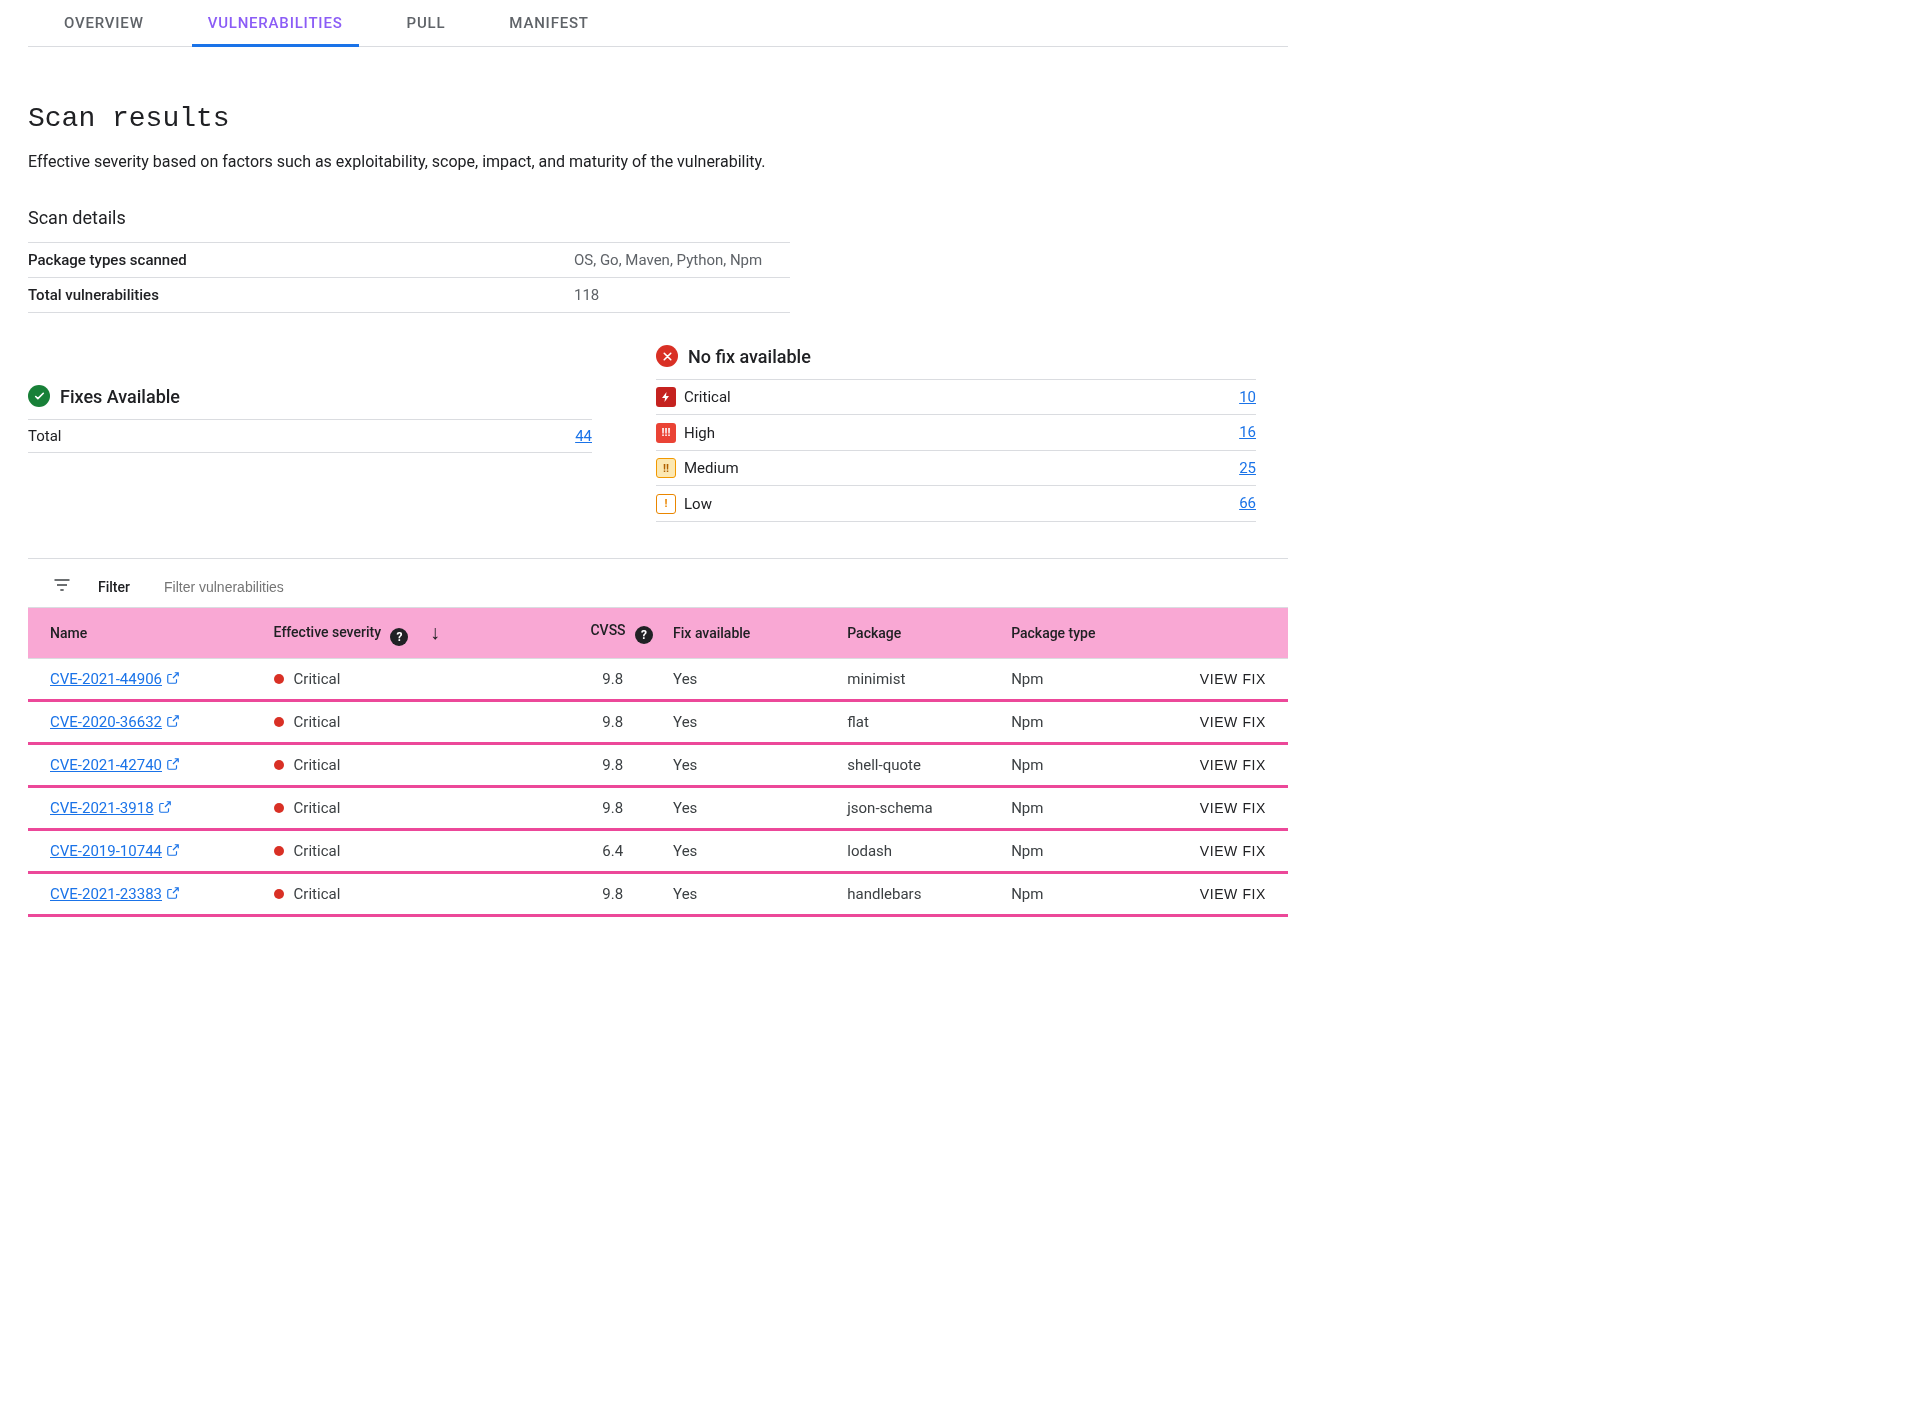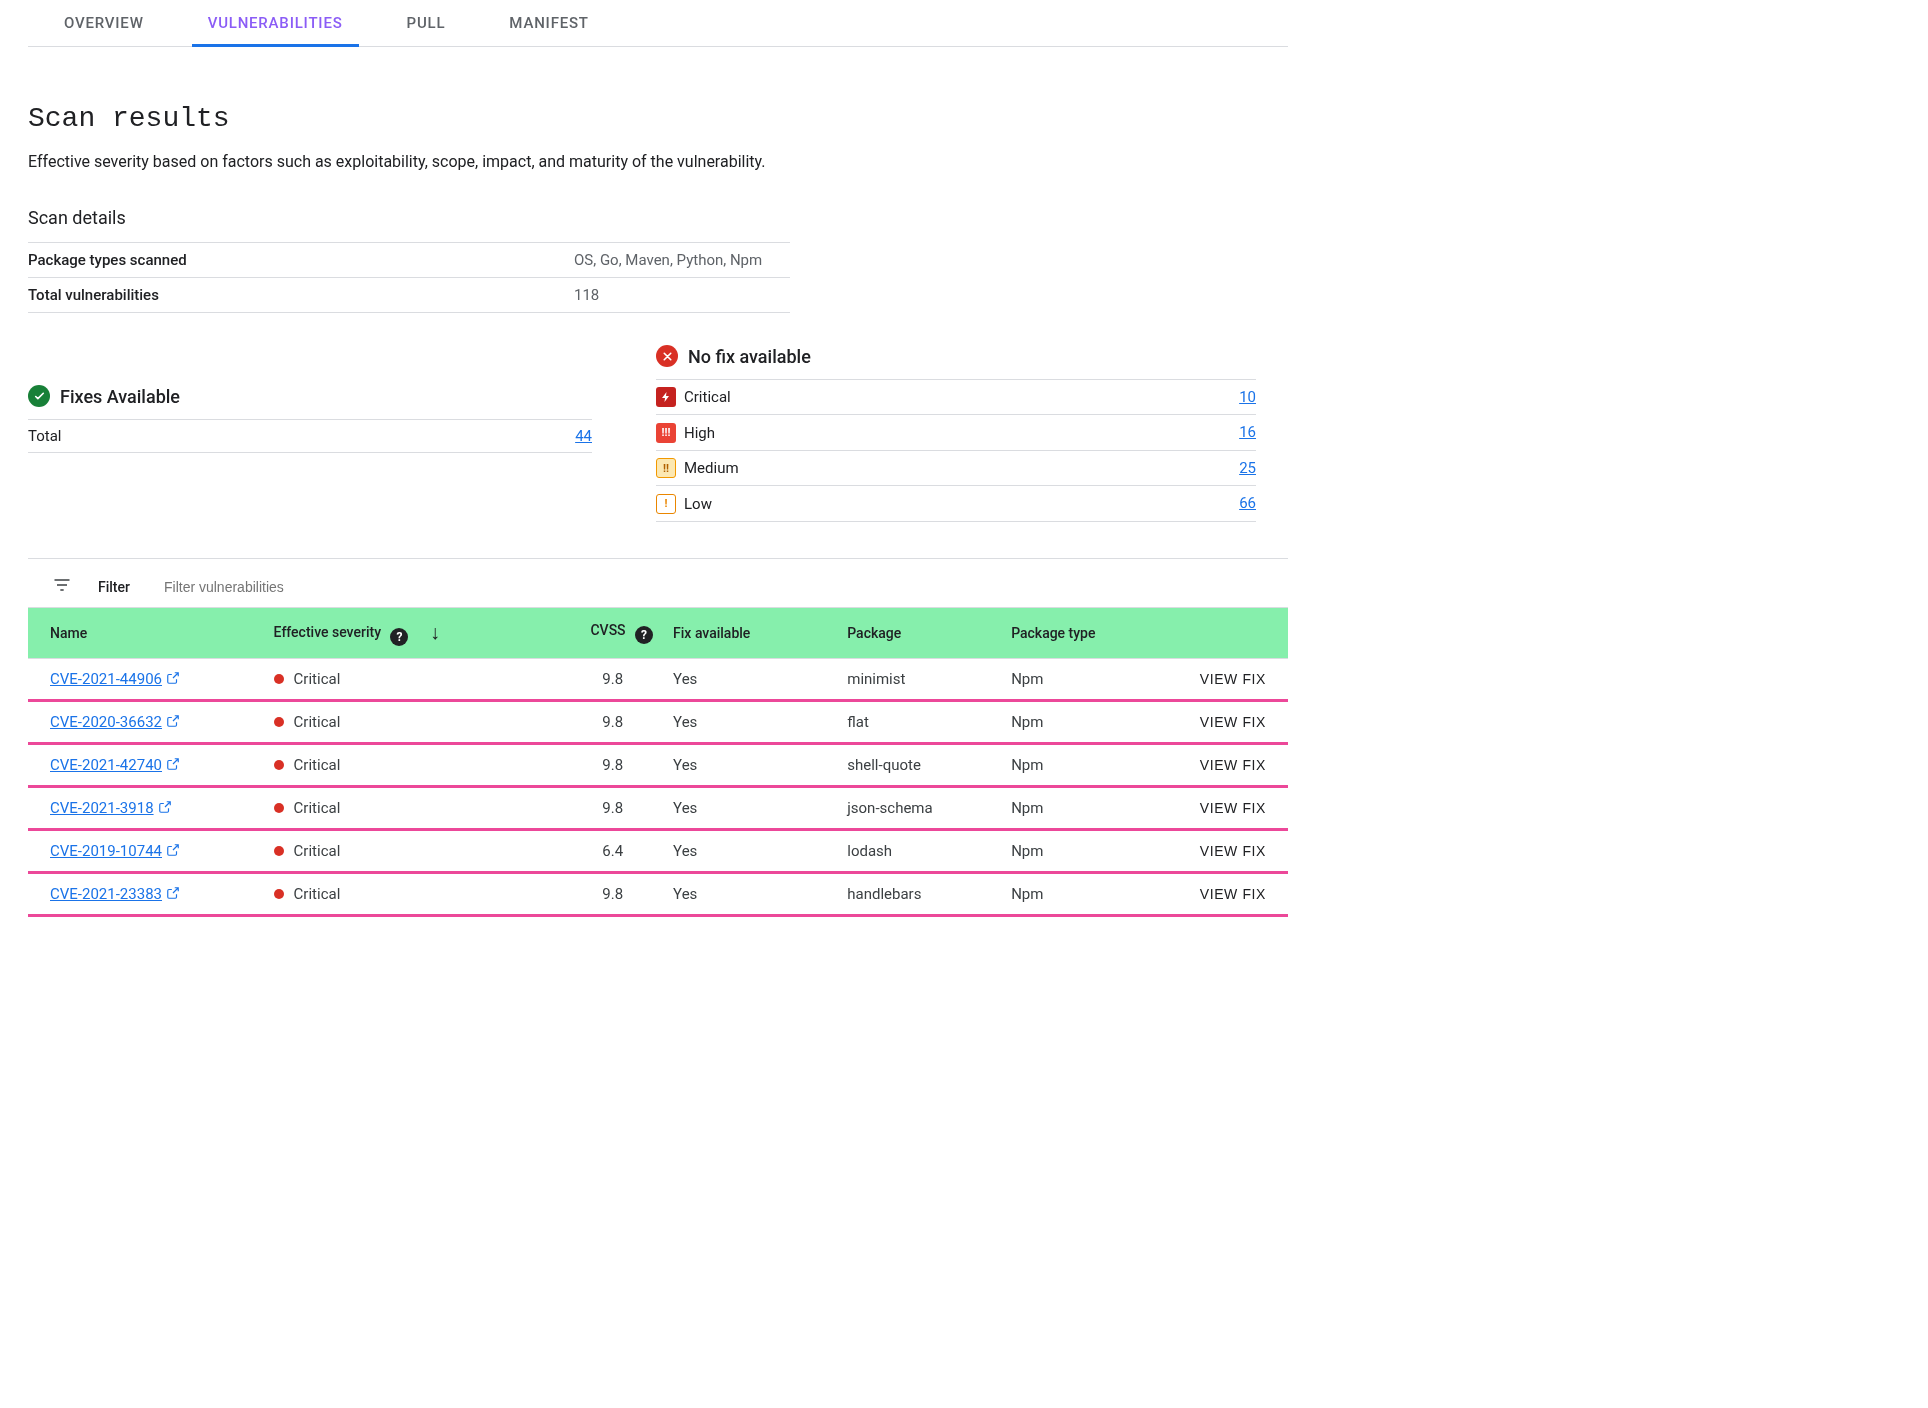--- a/index.html
+++ b/index.html
@@ -135,21 +135,21 @@
   outline: none;
   font-size: 14px;
   color: #5f6368;
   background: transparent;
   width: 300px;
   padding-left: 8px;
 }
 
 
 .grid { width: 100%; border-collapse: collapse; }
-.grid thead tr { background: #86efac; border-top: 1px solid #dadce0; border-bottom: 1px solid #dadce0; margin-top: 16px; }
+.grid thead tr { background: #f9a8d4; border-top: 1px solid #dadce0; border-bottom: 1px solid #dadce0; margin-top: 16px; }
 .grid th {
   text-align: left;
   font-weight: 500;
   font-size: 14px;
   padding: 12px 10px;
   color: #202124;
 }
 .grid th.right { text-align: right; }
 .grid tbody tr { border-bottom: 3px solid #ec4899; }
 .grid td {

